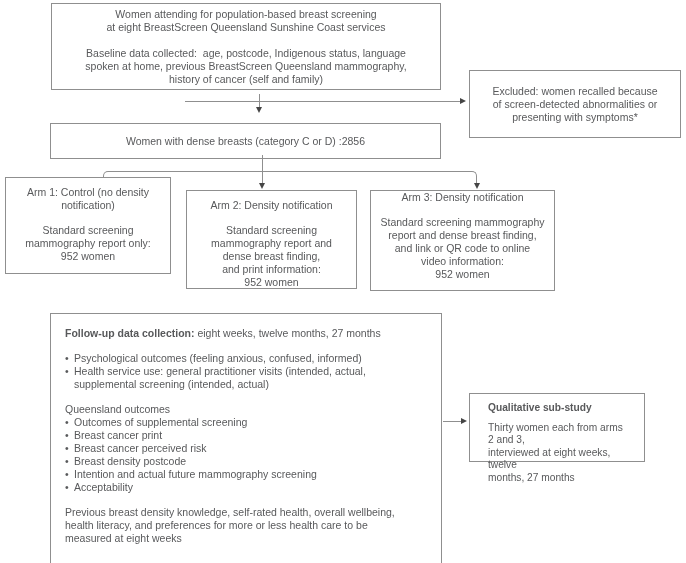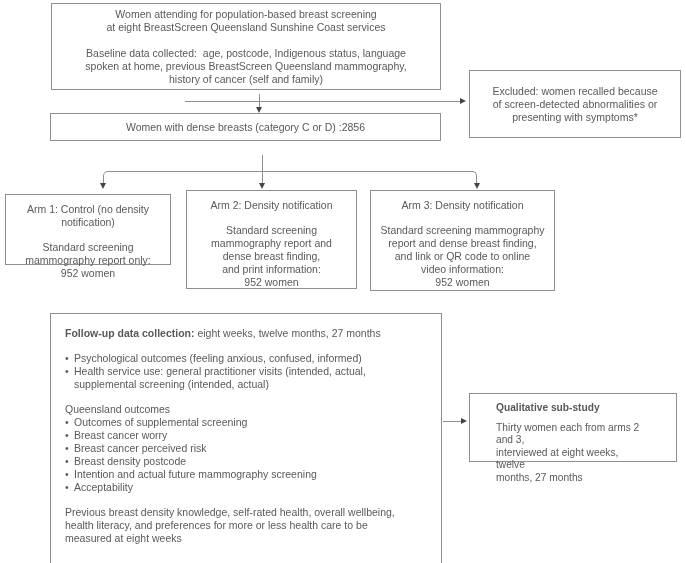--- a/index.html
+++ b/index.html
@@ -53,56 +53,56 @@
 spoken at home, previous BreastScreen Queensland mammography,
 history of cancer (self and family)</div>
   </div>
 
   <div class="box center" style="left:469px;top:70px;width:212px;height:68px;">
     <div class="pre">Excluded: women recalled because
 of screen-detected abnormalities or
 presenting with symptoms*</div>
   </div>
 
-  <div class="box center" style="left:50px;top:113px;width:391px;height:28px;">
+  <div class="box center" style="left:50px;top:123px;width:391px;height:36px;">
     <div class="pre">Women with dense breasts (category C or D) :2856</div>
   </div>
 
   <div class="vline" style="left:259px;top:94px;height:15px;"></div>
   <div class="arr-down" style="left:255.5px;top:107px;"></div>
 
   <div class="hline" style="left:185px;top:101px;width:275px;"></div>
   <div class="arr-right" style="left:460px;top:97.5px;"></div>
 
   <div class="vline" style="left:262px;top:155px;height:29px;"></div>
   <div class="elbow" style="left:103px;top:171px;width:374px;height:13px;"></div>
   <div class="arr-down" style="left:100px;top:183px;"></div>
   <div class="arr-down" style="left:258.5px;top:183px;"></div>
   <div class="arr-down" style="left:473.5px;top:183px;"></div>
 
-  <div class="box topalign" style="left:5px;top:194px;width:166px;height:71px;padding-top:8px;">
+  <div class="box topalign" style="left:5px;top:177px;width:166px;height:97px;padding-top:8px;">
     <div class="pre">Arm 1: Control (no density
 notification)</div>
     <div class="gap"></div>
     <div class="pre">Standard screening
 mammography report only:
 952 women</div>
   </div>
 
   <div class="box topalign" style="left:186px;top:190px;width:171px;height:99px;padding-top:8px;">
     <div class="pre">Arm 2: Density notification</div>
     <div class="gap"></div>
     <div class="pre">Standard screening
 mammography report and
 dense breast finding,
 and print information:
 952 women</div>
   </div>
 
-  <div class="box topalign" style="left:370px;top:190px;width:185px;height:101px;padding-top:8px;">
+  <div class="box topalign" style="left:370px;top:190px;width:185px;height:101px;">
     <div class="pre">Arm 3: Density notification</div>
     <div class="gap"></div>
     <div class="pre">Standard screening mammography
 report and dense breast finding,
 and link or QR code to online
 video information:
 952 women</div>
   </div>
 
   <div class="box" style="left:50px;top:313px;width:392px;height:288px;padding:13px 14px;">
@@ -120,21 +120,21 @@
 supplemental screening (intended, actual)</span>
     </div>
     <div class="gap"></div>
     <div>Queensland outcomes</div>
     <div class="bullet">
       <span class="dot">•</span>
       <span class="pre">Outcomes of supplemental screening</span>
     </div>
     <div class="bullet">
       <span class="dot">•</span>
-      <span class="pre">Breast cancer worry</span>
+      <span class="pre">Breast cancer print</span>
     </div>
     <div class="bullet">
       <span class="dot">•</span>
       <span class="pre">Breast cancer perceived risk</span>
     </div>
     <div class="bullet">
       <span class="dot">•</span>
       <span class="pre">Breast density postcode</span>
     </div>
     <div class="bullet">
@@ -147,21 +147,21 @@
     </div>
     <div class="gap"></div>
     <div class="pre">Previous breast density knowledge, self-rated health, overall wellbeing,
 health literacy, and preferences for more or less health care to be
 measured at eight weeks</div>
   </div>
 
   <div class="hline" style="left:443px;top:421px;width:18px;"></div>
   <div class="arr-right" style="left:461px;top:417.5px;"></div>
 
-  <div class="box" style="left:469px;top:393px;width:208px;height:69px;padding:8px 26px;font-size:10.2px;line-height:12.5px;">
+  <div class="box" style="left:469px;top:393px;width:176px;height:69px;padding:8px 18px;font-size:10.2px;line-height:12.5px;">
     <b>Qualitative sub-study</b>
     <div style="height:7px;"></div>
     <div class="pre">Thirty women each from arms 2 and 3,
 interviewed at eight weeks, twelve
 months, 27 months</div>
   </div>
 
 </div>
 
 </body></html>

